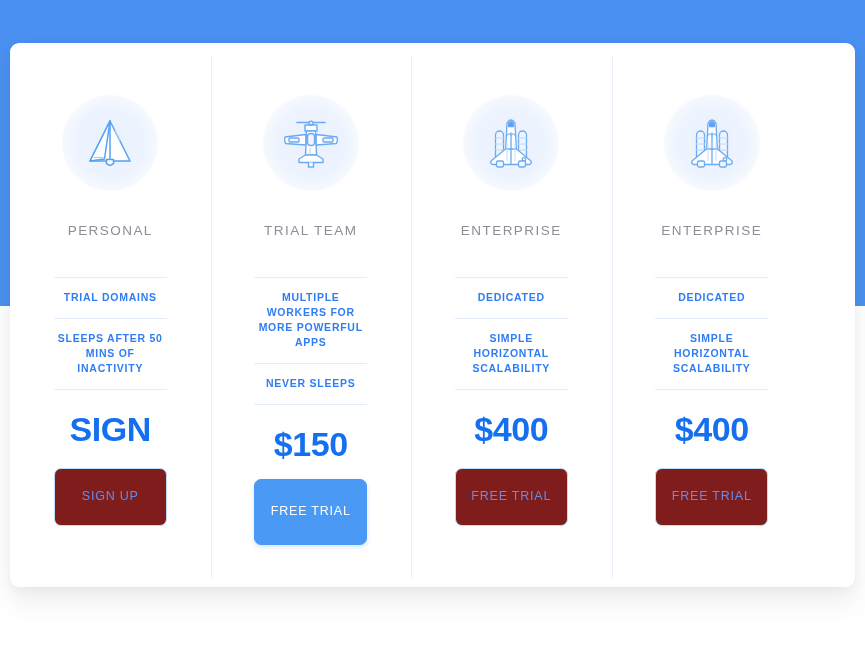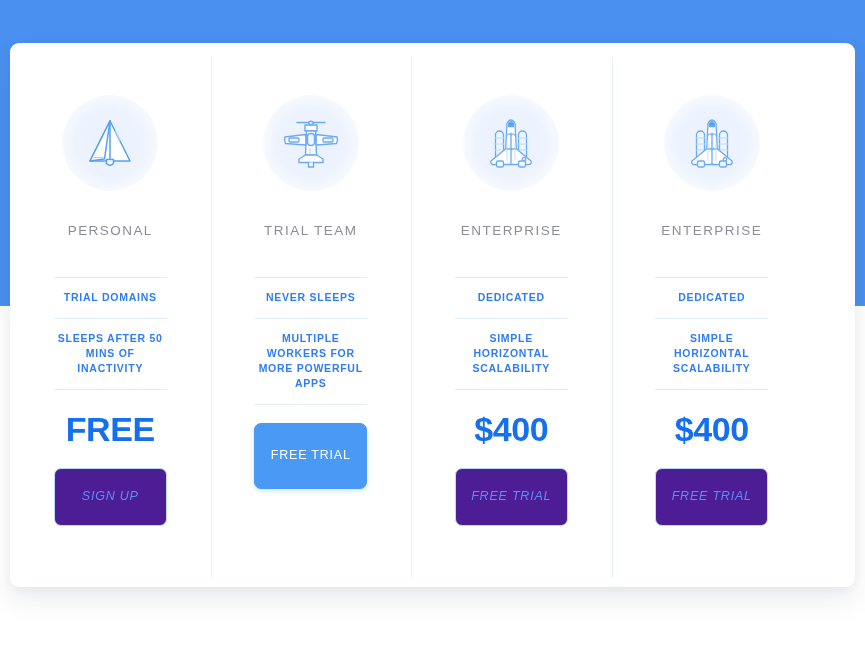--- a/index.html
+++ b/index.html
@@ -132,23 +132,22 @@
     text-align: center;
     font-size: 12.5px;
     letter-spacing: 0.8px;
     line-height: 1.35;
     box-sizing: border-box;
     cursor: pointer;
     user-select: none;
   }
   .cta.outline {
     border: 1px solid #bcdafb;
-    background: #4c1d95;
+    background: #7f1d1d;
     color: #5e8df6;
-    font-style: italic;
   }
   .cta.filled {
     border: 1px solid #4a9af5;
     background: #4a9af5;
     color: #ffffff;
     height: 66px;
     margin-top: 18px;
     box-shadow: 0 2px 5px rgba(74, 154, 245, 0.25);
   }
 </style>
@@ -171,21 +170,21 @@
         </g>
         <path d="M12 42.5 L21 42.5" stroke="#a8cdf7" stroke-width="1.2" stroke-linecap="round" fill="none"></path>
         <path d="M33.5 16 L38 25" stroke="#bcd9f8" stroke-width="1.2" stroke-linecap="round" fill="none"></path>
       </svg>
     </div>
     <div class="plan-title">PERSONAL</div>
     <div class="features">
       <div class="feature">TRIAL DOMAINS</div>
       <div class="feature">SLEEPS AFTER 50 MINS OF INACTIVITY</div>
     </div>
-    <div class="price">FREE</div>
+    <div class="price">SIGN</div>
     <div class="cta outline">SIGN UP</div>
   </div>
 
   <div class="plan">
     <div class="icon-wrap">
       <svg width="64" height="64" viewBox="0 0 64 64">
         <g fill="#ffffff" stroke="#6aaaf4" stroke-width="1.4" stroke-linejoin="round" stroke-linecap="round">
           <path d="M26 14 L38 14 L38 20 L26 20 Z" fill="#fcfeff"></path>
           <path d="M18 11.5 L46 11.5" stroke-width="1.6"></path>
           <ellipse cx="32" cy="12" rx="2.2" ry="1.8" fill="#eaf3fe"></ellipse>
@@ -196,23 +195,24 @@
           <rect x="44" y="27" width="10" height="4" rx="1" fill="#f3f8fe"></rect>
           <rect x="28.5" y="22.5" width="7" height="12" rx="3.2" fill="#f0f6fe"></rect>
           <path d="M26.5 44 L20 48 L20 51.5 L44 51.5 L44 48 L37.5 44 Z"></path>
           <path d="M29.5 51.5 L29.5 56 L34.5 56 L34.5 51.5" fill="#fbfdff"></path>
         </g>
         <path d="M31 37 L31 43" stroke="#b4d5f8" stroke-width="1.1" stroke-linecap="round" fill="none"></path>
       </svg>
     </div>
     <div class="plan-title">TRIAL TEAM</div>
     <div class="features">
+      <div class="feature">MULTIPLE WORKERS FOR MORE POWERFUL APPS</div>
       <div class="feature">NEVER SLEEPS</div>
-      <div class="feature">MULTIPLE WORKERS FOR MORE POWERFUL APPS</div>
-    </div>
+    </div>
+    <div class="price">$150</div>
     <div class="cta filled">FREE TRIAL</div>
   </div>
 
   <div class="plan">
     <div class="icon-wrap">
       <svg width="60" height="60" viewBox="0 0 60 60">
         <g fill="#ffffff" stroke="#6aaaf4" stroke-width="1.3" stroke-linejoin="round" stroke-linecap="round">
           <rect x="14.5" y="18" width="8" height="30" rx="4" fill="#eef5fe"></rect>
           <rect x="37.5" y="18" width="8" height="30" rx="4" fill="#eef5fe"></rect>
           <path d="M14.5 25 L22.5 25 M14.5 31 L22.5 31 M14.5 37 L22.5 37

